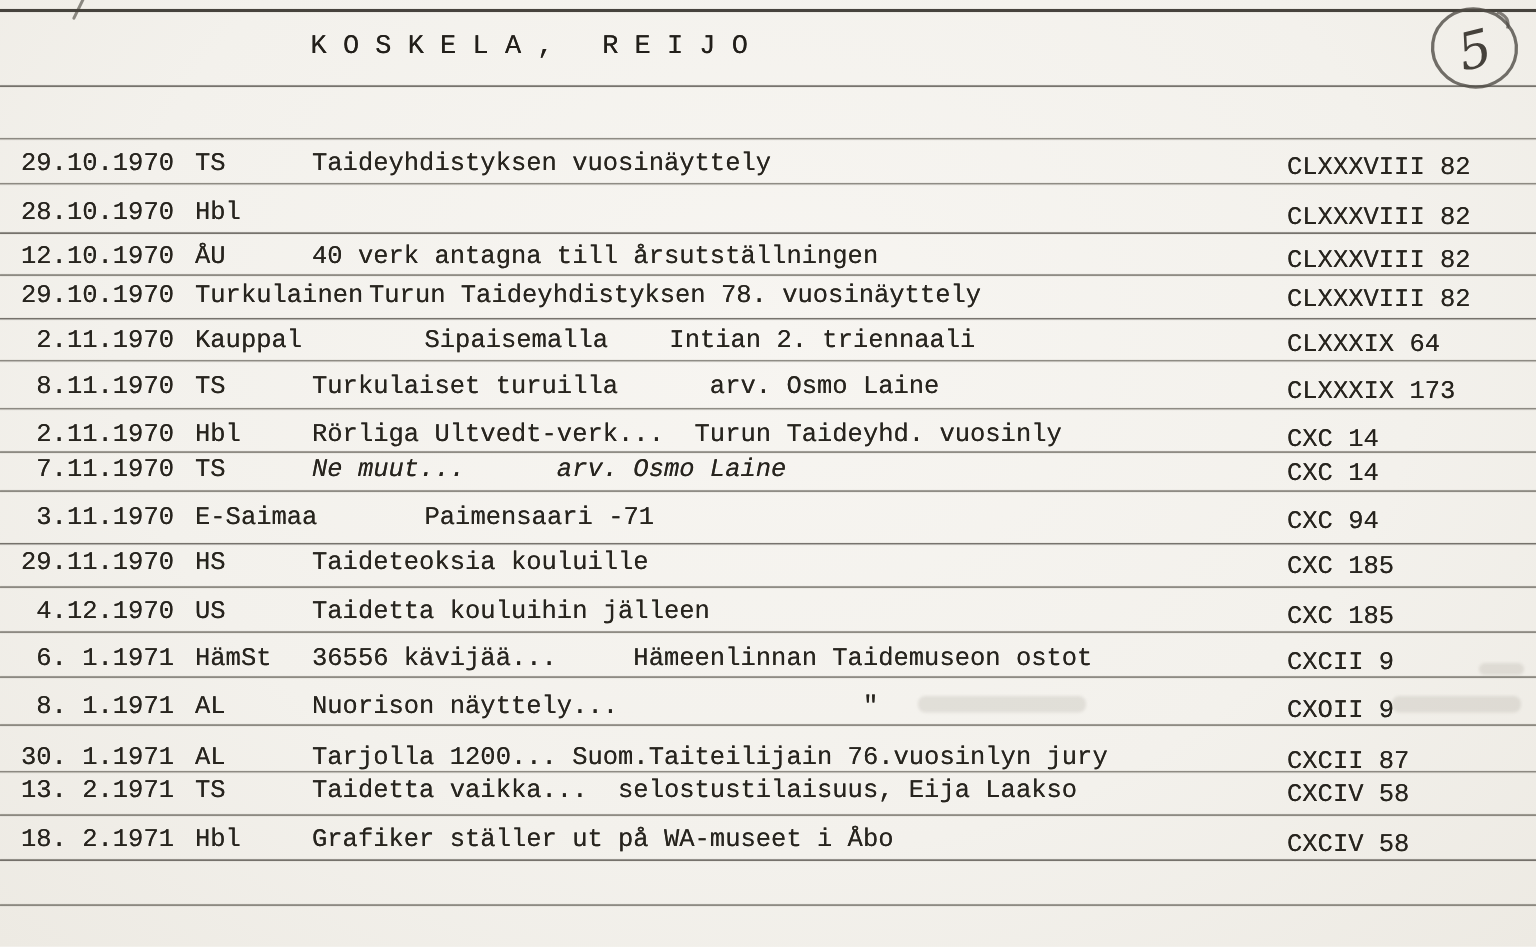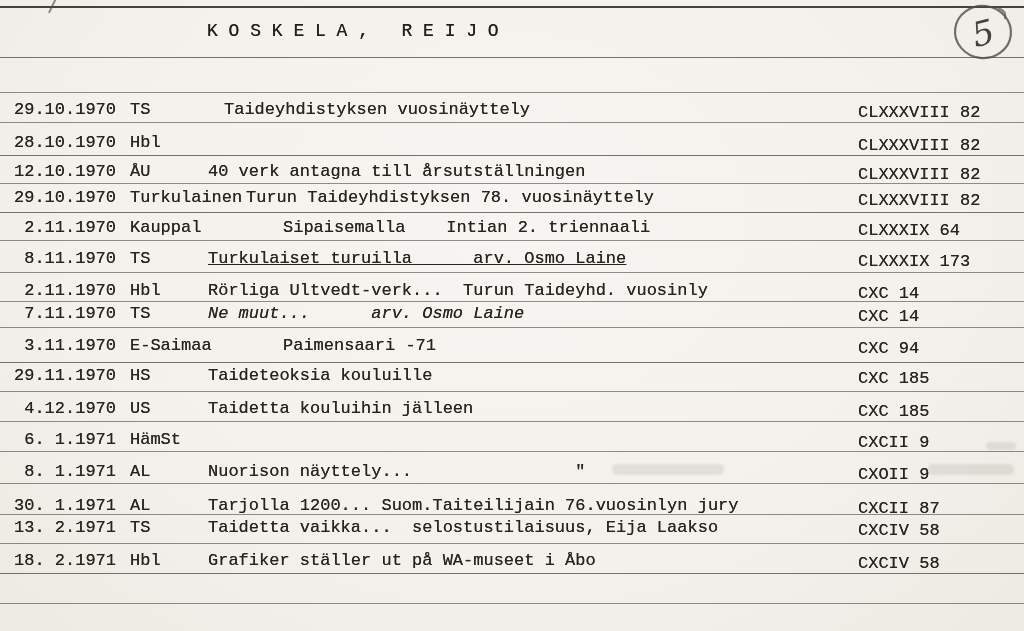--- a/index.html
+++ b/index.html
@@ -79,21 +79,21 @@
   <svg class="pagenum-svg" viewBox="0 0 76 64" xmlns="http://www.w3.org/2000/svg">
     <ellipse cx="37" cy="31" rx="28" ry="26" fill="none" stroke="rgba(80,76,70,.8)" stroke-width="2.2" transform="rotate(7 37 31)"></ellipse>
     <path d="M 52,7 q 9,3 7,11" fill="none" stroke="rgba(80,76,70,.7)" stroke-width="2"></path>
     <text x="26" y="44" font-size="34" font-style="italic" font-family="DejaVu Serif, serif" fill="#45413b" transform="rotate(-14 37 31)">5</text>
   </svg>
 
   <div id="rows">
       <div class="row" style="top: 100px;">
         <span class="c-date">29.10.1970</span>
         <span class="c-source">TS</span>
-        <span class="c-title" style="left: 224px;">Taideyhdistyksen vuosinäyttely</span>
+        <span class="c-title" style="left: 208px;">Taideyhdistyksen vuosinäyttely</span>
         <span class="c-ref">CLXXXVIII 82</span>
       </div>
       <div class="row" style="top: 133px;">
         <span class="c-date">28.10.1970</span>
         <span class="c-source">Hbl</span>
         <span class="c-ref">CLXXXVIII 82</span>
       </div>
       <div class="row" style="top: 162px;">
         <span class="c-date">12.10.1970</span>
         <span class="c-source">ÅU</span>
@@ -108,21 +108,21 @@
       </div>
       <div class="row" style="top: 218px;">
         <span class="c-date"> 2.11.1970</span>
         <span class="c-source">Kauppal</span>
         <span class="c-title" style="left: 283px;">Sipaisemalla    Intian 2. triennaali</span>
         <span class="c-ref">CLXXXIX 64</span>
       </div>
       <div class="row" style="top: 249px;">
         <span class="c-date"> 8.11.1970</span>
         <span class="c-source">TS</span>
-        <span class="c-title" style="left: 208px; text-decoration: underline;">Turkulaiset turuilla      arv. Osmo Laine</span>
+        <span class="c-title" style="left: 208px;">Turkulaiset turuilla      arv. Osmo Laine</span>
         <span class="c-ref">CLXXXIX 173</span>
       </div>
       <div class="row" style="top: 281px;">
         <span class="c-date"> 2.11.1970</span>
         <span class="c-source">Hbl</span>
         <span class="c-title" style="left: 208px;">Rörliga Ultvedt-verk...  Turun Taideyhd. vuosinly</span>
         <span class="c-ref">CXC 14</span>
       </div>
       <div class="row" style="top: 304px;">
         <span class="c-date"> 7.11.1970</span>
@@ -144,20 +144,21 @@
       </div>
       <div class="row" style="top: 399px;">
         <span class="c-date"> 4.12.1970</span>
         <span class="c-source">US</span>
         <span class="c-title" style="left: 208px;">Taidetta kouluihin jälleen</span>
         <span class="c-ref">CXC 185</span>
       </div>
       <div class="row" style="top: 430px;">
         <span class="c-date"> 6. 1.1971</span>
         <span class="c-source">HämSt</span>
+        <span class="c-title" style="left: 208px;">36556 kävijää...     Hämeenlinnan Taidemuseon ostot</span>
         <span class="c-ref">CXCII 9</span>
       </div>
       <div class="row" style="top: 462px;">
         <span class="c-date"> 8. 1.1971</span>
         <span class="c-source">AL</span>
         <span class="c-title" style="left: 208px;">Nuorison näyttely...                "</span>
         <span class="c-ref">CXOII 9</span>
       </div>
       <div class="row" style="top: 496px;">
         <span class="c-date">30. 1.1971</span>

